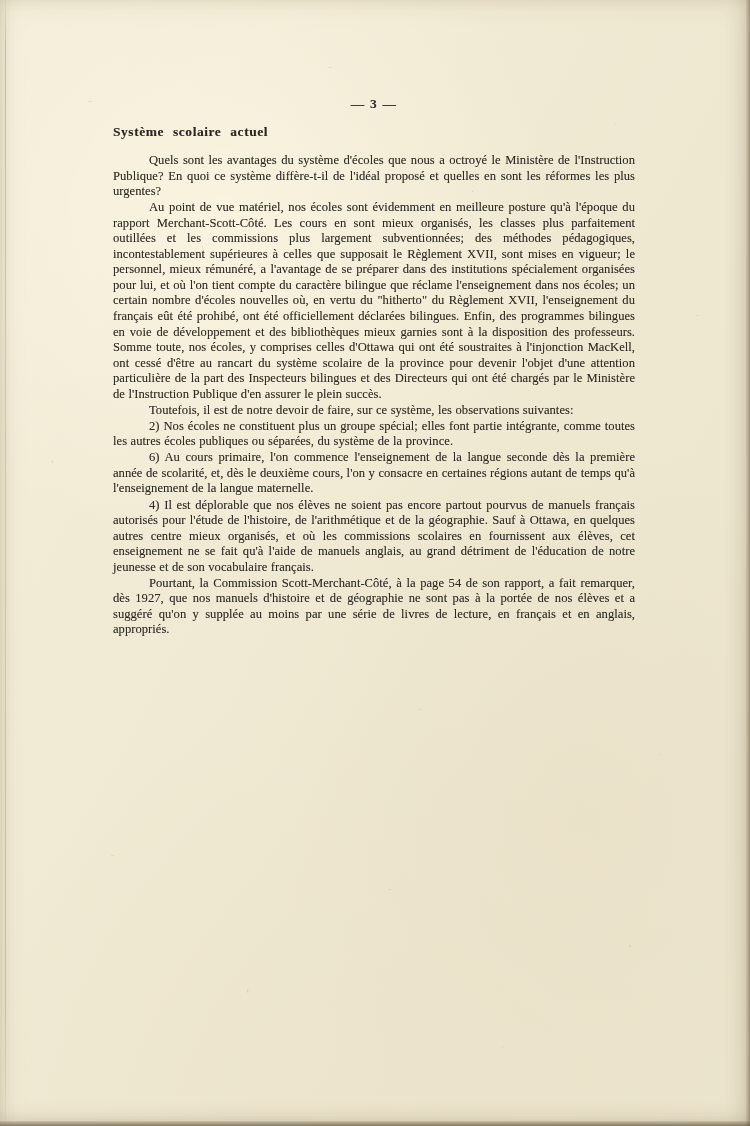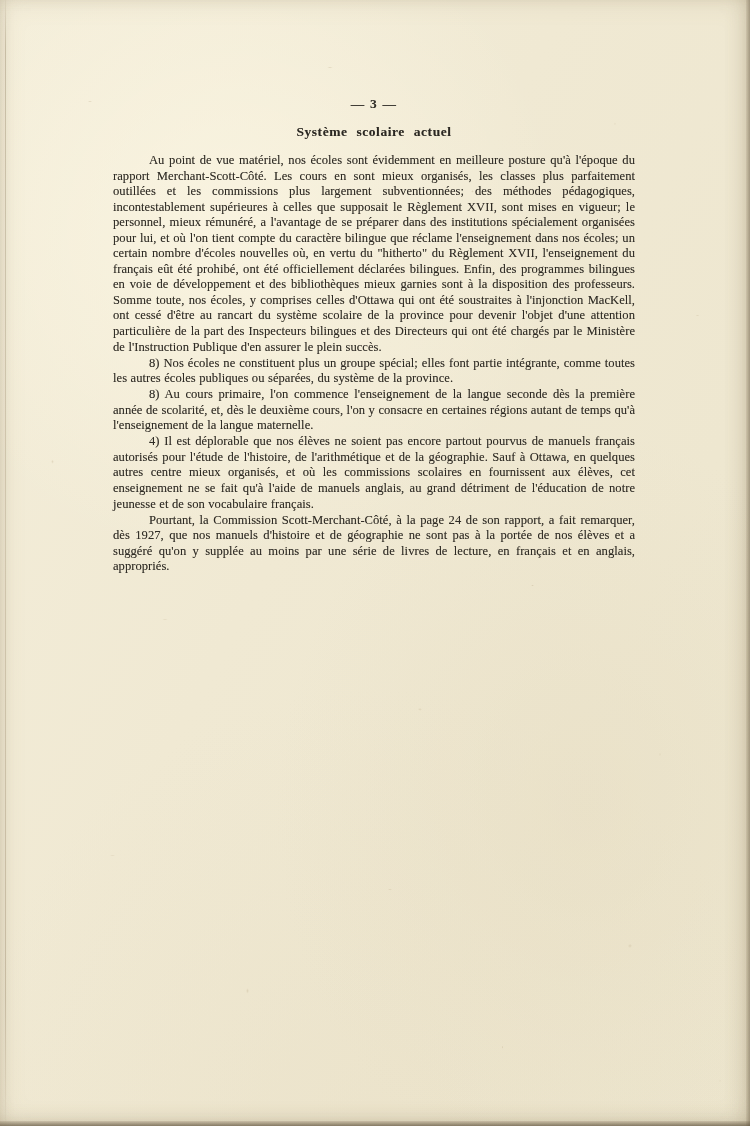--- a/index.html
+++ b/index.html
@@ -115,21 +115,21 @@
     font-size: 13.5px;
     font-weight: bold;
     letter-spacing: 1.2px;
     color: #32302a;
     margin: 0 0 11px 0;
     height: 16px;
     line-height: 16px;
   }
 
   .doc-title {
-    text-align: center;
+    text-align: left;
     font-size: 13.5px;
     font-weight: bold;
     letter-spacing: .55px;
     word-spacing: 5px;
     color: #2b2823;
     margin: 0 0 13px 0;
     line-height: 17px;
   }
 
   p.para {
@@ -158,25 +158,27 @@
 <div id="page">
   <div class="sheet">
 
     <div class="content">
 
       <div class="folio">— 3 —</div>
 
       <h1 class="doc-title">Système scolaire actuel</h1>
 
       <div>
+        <p class="para">Quels sont les avantages du système d'écoles que nous a octroyé le Ministère de l'Instruction Publique? En quoi ce système diffère-t-il de l'idéal proposé et quelles en sont les réformes les plus urgentes?</p>
         <p class="para">Au point de vue matériel, nos écoles sont évidemment en meilleure posture qu'à l'époque du rapport Merchant-Scott-Côté. Les cours en sont mieux organisés, les classes plus parfaitement outillées et les commissions plus largement subventionnées; des méthodes pédagogiques, incontestablement supérieures à celles que supposait le Règlement XVII, sont mises en vigueur; le personnel, mieux rémunéré, a l'avantage de se préparer dans des institutions spécialement organisées pour lui, et où l'on tient compte du caractère bilingue que réclame l'enseignement dans nos écoles; un certain nombre d'écoles nouvelles où, en vertu du "hitherto" du Règlement XVII, l'enseignement du français eût été prohibé, ont été officiellement déclarées bilingues. Enfin, des programmes bilingues en voie de développement et des bibliothèques mieux garnies sont à la disposition des professeurs. Somme toute, nos écoles, y comprises celles d'Ottawa qui ont été soustraites à l'injonction MacKell, ont cessé d'être au rancart du système scolaire de la province pour devenir l'objet d'une attention particulière de la part des Inspecteurs bilingues et des Directeurs qui ont été chargés par le Ministère de l'Instruction Publique d'en assurer le plein succès.</p>
-        <p class="para numbered">8) Nos écoles ne constituent plus un groupe spécial; elles font partie intégrante, comme toutes les autres écoles publiques ou séparées, du système de la province.</p>
-        <p class="para numbered">8) Au cours primaire, l'on commence l'enseignement de la langue seconde dès la première année de scolarité, et, dès le deuxième cours, l'on y consacre en certaines régions autant de temps qu'à l'enseignement de la langue maternelle.</p>
+        <p class="para">Toutefois, il est de notre devoir de faire, sur ce système, les observations suivantes:</p>
+        <p class="para numbered">2) Nos écoles ne constituent plus un groupe spécial; elles font partie intégrante, comme toutes les autres écoles publiques ou séparées, du système de la province.</p>
+        <p class="para numbered">6) Au cours primaire, l'on commence l'enseignement de la langue seconde dès la première année de scolarité, et, dès le deuxième cours, l'on y consacre en certaines régions autant de temps qu'à l'enseignement de la langue maternelle.</p>
         <p class="para numbered">4) Il est déplorable que nos élèves ne soient pas encore partout pourvus de manuels français autorisés pour l'étude de l'histoire, de l'arithmétique et de la géographie. Sauf à Ottawa, en quelques autres centre mieux organisés, et où les commissions scolaires en fournissent aux élèves, cet enseignement ne se fait qu'à l'aide de manuels anglais, au grand détriment de l'éducation de notre jeunesse et de son vocabulaire français.</p>
-        <p class="para">Pourtant, la Commission Scott-Merchant-Côté, à la page 24 de son rapport, a fait remarquer, dès 1927, que nos manuels d'histoire et de géographie ne sont pas à la portée de nos élèves et a suggéré qu'on y supplée au moins par une série de livres de lecture, en français et en anglais, appropriés.</p>
+        <p class="para">Pourtant, la Commission Scott-Merchant-Côté, à la page 54 de son rapport, a fait remarquer, dès 1927, que nos manuels d'histoire et de géographie ne sont pas à la portée de nos élèves et a suggéré qu'on y supplée au moins par une série de livres de lecture, en français et en anglais, appropriés.</p>
       </div>
 
     </div>
 
     <div class="right-edge"></div>
     <div class="bottom-edge"></div>
   </div>
 </div>
 
 </body></html>

